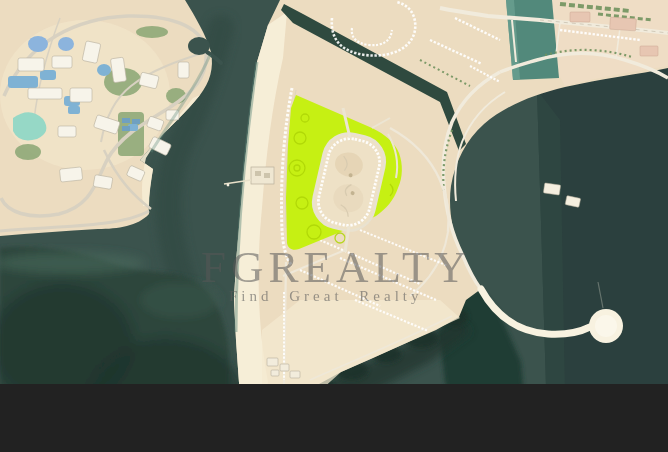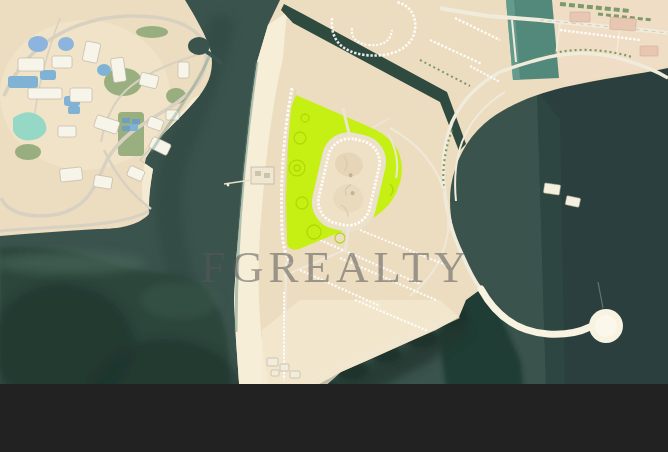--- a/index.html
+++ b/index.html
@@ -265,13 +265,14 @@
       <path d="M481,289 C497,318 520,332 548,334 C566,335 580,332 590,327" stroke="#f8f2e0" stroke-width="7" fill="none" stroke-linecap="round"></path>
       <circle cx="606" cy="326" r="17" fill="#f8f2e0"></circle>
       <circle cx="606" cy="326" r="11" fill="#fbf7ea"></circle>
       <path d="M603,308 L598,282" stroke="rgba(240,235,220,0.3)" stroke-width="1.2" fill="none"></path>
     </g>
 
   </g>
 </svg>
 
 <div class="wm wm-brand" style="color: rgba(88, 88, 88, 0.55);">FGREALTY</div>
+<div class="wm wm-tagline" style="color: rgba(92, 92, 92, 0.6);">Find Great Realty</div>
 </div>
 
 </body></html>

